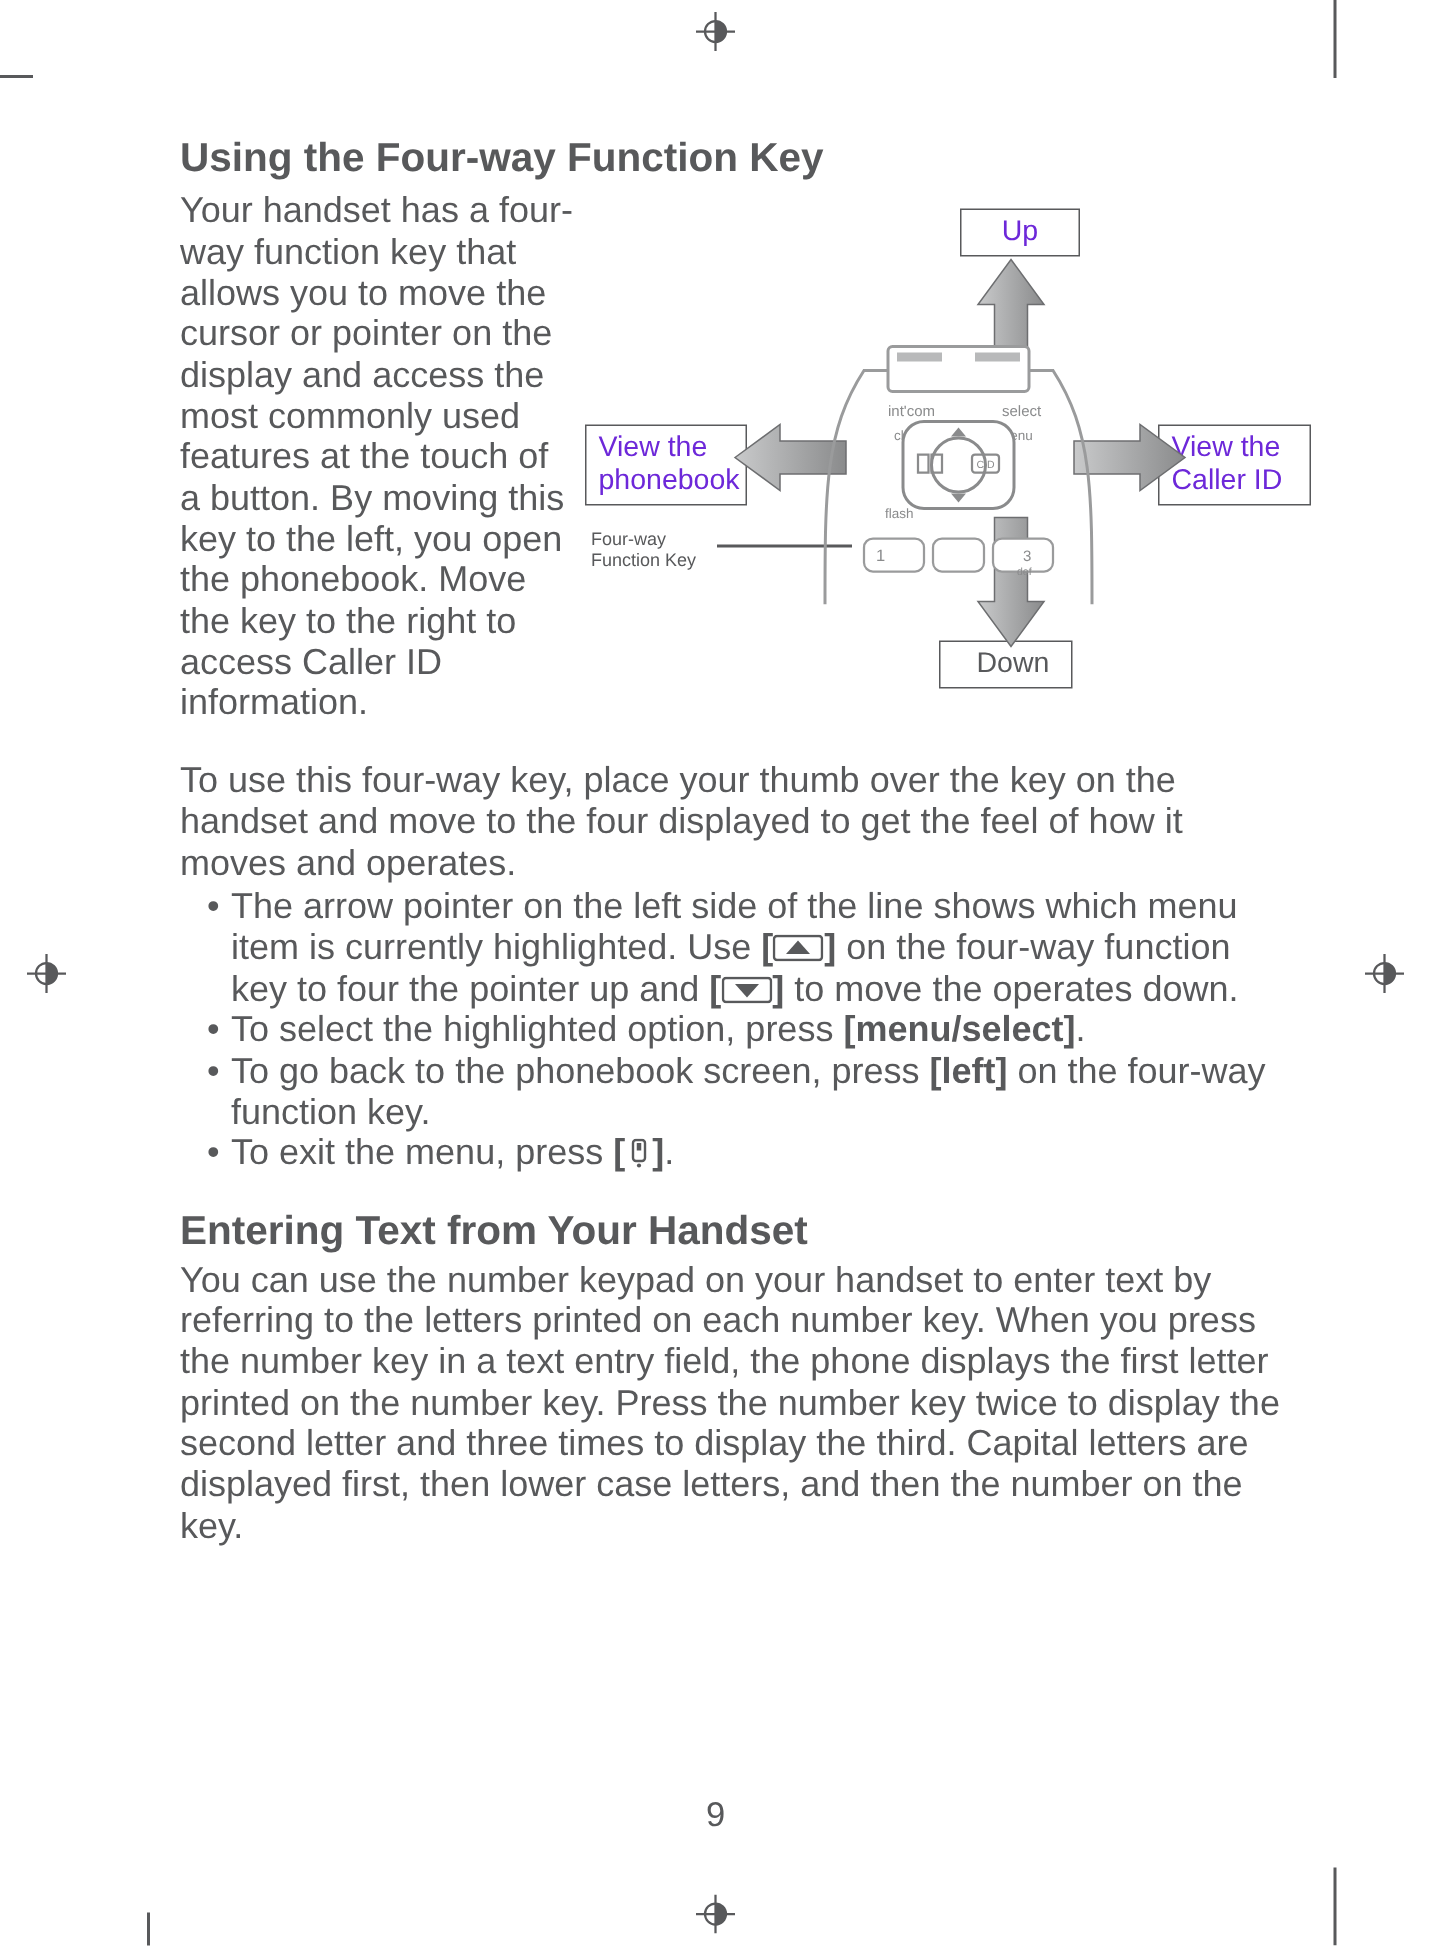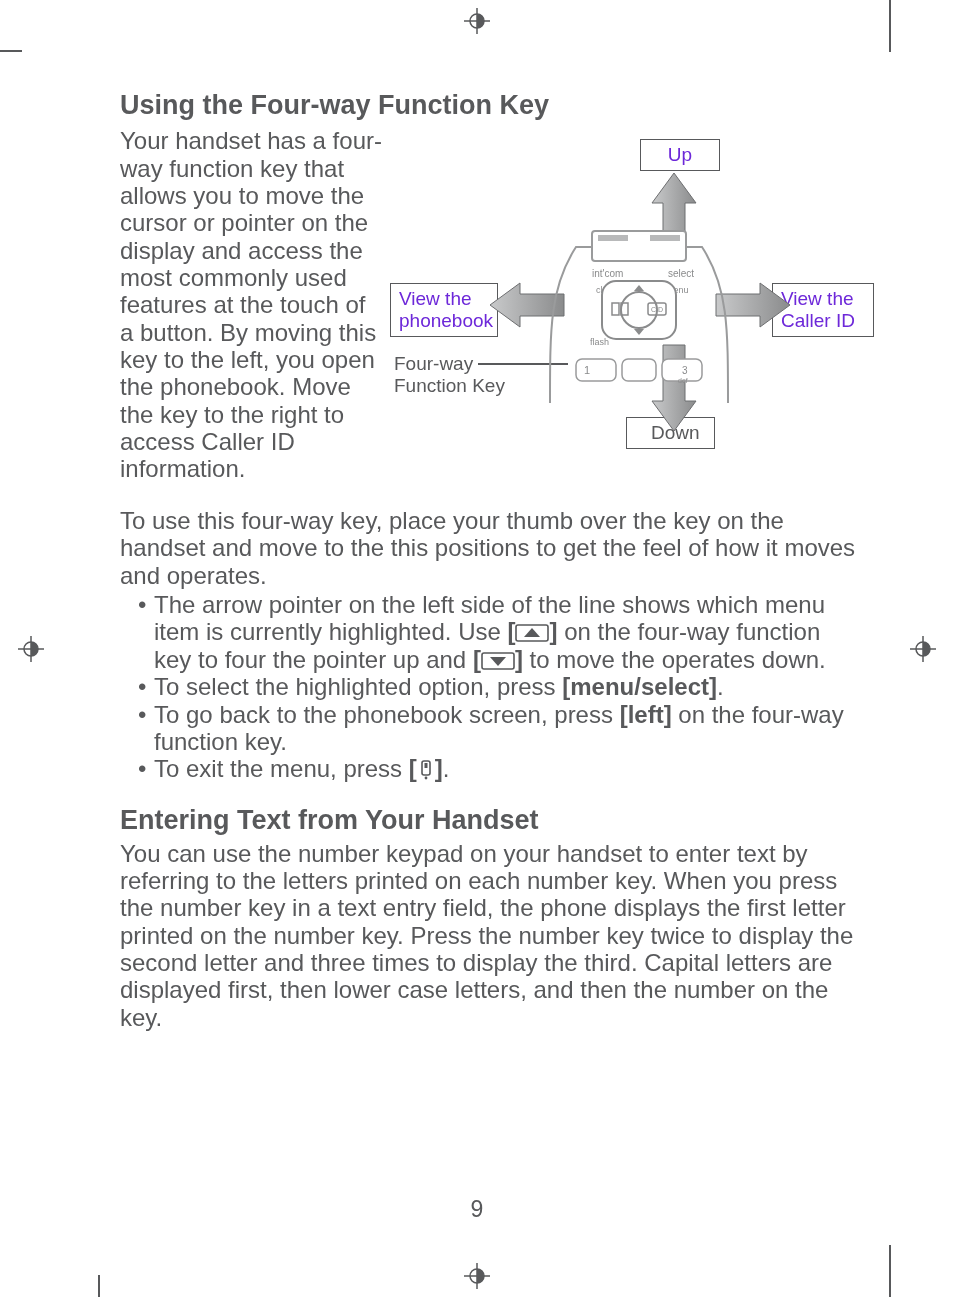--- a/index.html
+++ b/index.html
@@ -85,21 +85,21 @@
   .down-label-plain {
     position:absolute;
     font-size:19px;
     color:#58595b;
     border:1.5px solid #58595b;
     padding:4px 14px;
     background:#fff;
   }
   .four-way-label {
     position: absolute;
-    font-size: 19px;
+    font-size: 12px;
     color: #58595b;
     line-height:1.15;
   }
   .leader {
     position:absolute;
     height:1.5px;
     background:#58595b;
   }
   .para {
     margin-top: 22px;
@@ -196,21 +196,21 @@
     <div class="row1">
       <div class="intro-col">
         <p>Your handset has a four-way function key that allows you to move the cursor or pointer on the display and access the most commonly used features at the touch of a button. By moving this key to the left, you open the phonebook. Move the key to the right to access Caller ID information.</p>
       </div>
 
       <div class="diagram-wrap">
 
         <div class="boxlabel" style="top:14px; left:246px; width:62px;">Up</div>
         <div class="boxlabel" style="top:158px; left:-4px; width:90px; text-align:left;">View the<br>phonebook</div>
         <div class="boxlabel" style="top:158px; left:378px; width:84px; text-align:left;">View the<br>Caller ID</div>
-        <div class="down-label-plain" style="top:292px; left:232px;padding-left:24px;">Down</div>
+        <div class="down-label-plain" style="top:302px; left:232px;padding-left:24px;">Down</div>
         <div class="four-way-label" style="top:228px; left:0px;">Four-way<br>Function Key</div>
         <div class="leader" style="top:238px; left:84px; width:90px;"></div>
 
         <svg width="480" height="360" style="position:absolute;top:0;left:0;">
           <defs>
             <linearGradient id="ga" x1="0" x2="1">
               <stop offset="0" stop-color="#c9cacb"></stop>
                 <stop offset="1" stop-color="#8a8b8c"></stop>
             </linearGradient>
           </defs>
@@ -267,21 +267,21 @@
             </g>
             <text x="38" y="147" font-size="11" fill="#8a8b8c">1</text>
             <text x="136" y="147" font-size="10" fill="#8a8b8c">3</text>
             <text x="132" y="156" font-size="7" fill="#8a8b8c">def</text>
           </svg>
         </div>
 
       </div>
     </div>
 
-    <p class="para">To use this four-way key, place your thumb over the key on the handset and move to the this positions to get the feel of how it moves and operates.</p>
+    <p class="para">To use this four-way key, place your thumb over the key on the handset and move to the four displayed to get the feel of how it moves and operates.</p>
 
 
     <ul class="menu-list">
       <li>
         <span>The arrow pointer on the left side of the line shows which menu item is currently highlighted. Use </span><span class="bold"><span>[</span><svg class="icon-tri" viewBox="0 0 34 18">
               <rect x="1" y="1" width="32" height="16" rx="2" fill="#fff" stroke="#58595b" stroke-width="1.6"></rect>
               <polygon points="17,4 25,13 9,13" fill="#58595b"></polygon>
             </svg><span>]</span></span><span> on the four-way function key to four the pointer up and </span><span class="bold"><span>[</span><svg class="icon-tri" viewBox="0 0 34 18">
               <rect x="1" y="1" width="32" height="16" rx="2" fill="#fff" stroke="#58595b" stroke-width="1.6"></rect>
               <polygon points="17,14 25,5 9,5" fill="#58595b"></polygon>

